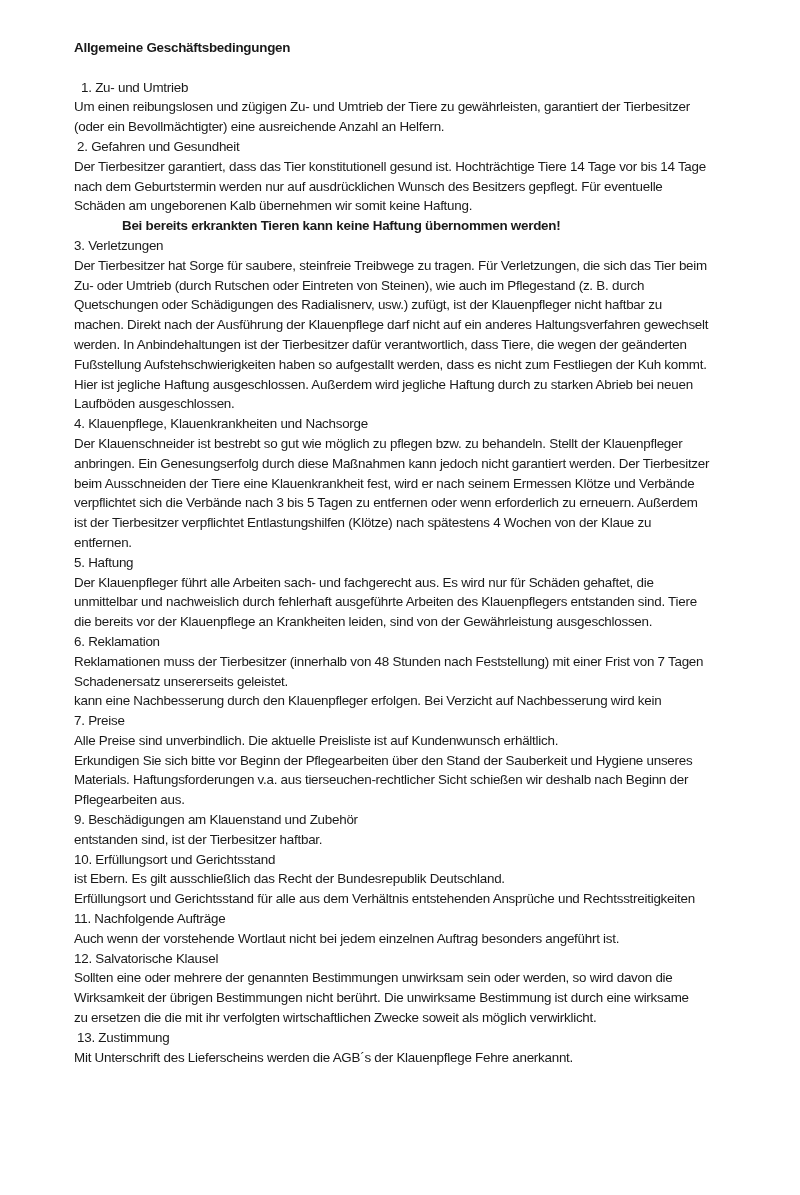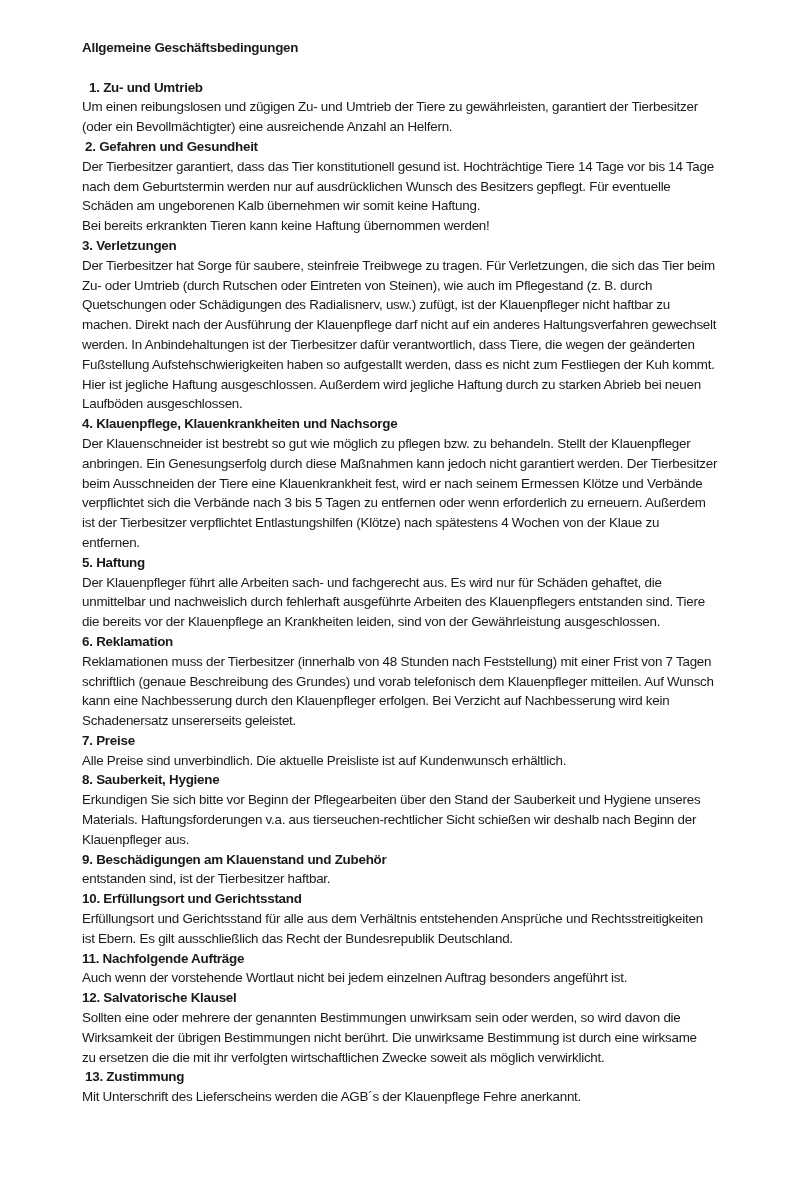--- a/index.html
+++ b/index.html
@@ -1,29 +1,29 @@
 <!DOCTYPE html>
 <html><head>
 <meta charset="utf-8">
 <style>
   html, body { margin: 0; padding: 0; background: #ffffff; }
   body { width: 800px; height: 1195px; overflow: hidden; position: relative; }
   .page {
-    position: absolute; left: 82px; top: 38px; width: 700px;
+    position: absolute; left: 74px; top: 38px; width: 700px;
     font-family: "Liberation Sans", sans-serif;
     font-size: 13.4px; line-height: 19.8px; color: #1a1a1a;
     letter-spacing: -0.25px;
   }
   .line { white-space: nowrap; display: block; }
   .title { font-weight: bold; }
   .blank { height: 19.8px; }
-  .heading { font-weight: bold; white-space: nowrap; display: block; }
+  .heading { font-weight: normal; white-space: nowrap; display: block; }
   .heading.indent { padding-left: 3px; }
   .heading.indent2 { padding-left: 7px; }
-  .bold-line { font-weight: normal; }
+  .bold-line { font-weight: bold; margin-left: 48px; }
 </style>
 </head>
 <body>
 
 <div class="page">
   <span class="line title">Allgemeine Geschäftsbedingungen</span>
   <div class="blank"></div>
   <div id="sections">
       <div>
         <span class="heading indent2">1. Zu- und Umtrieb</span>
@@ -59,42 +59,40 @@
       </div>
       <div>
         <span class="heading">5. Haftung</span>
         <span class="line">Der Klauenpfleger führt alle Arbeiten sach- und fachgerecht aus. Es wird nur für Schäden gehaftet, die</span>
         <span class="line">unmittelbar und nachweislich durch fehlerhaft ausgeführte Arbeiten des Klauenpflegers entstanden sind. Tiere</span>
         <span class="line">die bereits vor der Klauenpflege an Krankheiten leiden, sind von der Gewährleistung ausgeschlossen.</span>
       </div>
       <div>
         <span class="heading">6. Reklamation</span>
         <span class="line">Reklamationen muss der Tierbesitzer (innerhalb von 48 Stunden nach Feststellung) mit einer Frist von 7 Tagen</span>
-        <span class="line">schriftlich (genaue Beschreibung des Grundes) und vorab telefonisch dem Klauenpfleger mitteilen. Auf Wunsch</span>
+        <span class="line">Schadenersatz unsererseits geleistet.</span>
         <span class="line">kann eine Nachbesserung durch den Klauenpfleger erfolgen. Bei Verzicht auf Nachbesserung wird kein</span>
-        <span class="line">Schadenersatz unsererseits geleistet.</span>
       </div>
       <div>
         <span class="heading">7. Preise</span>
         <span class="line">Alle Preise sind unverbindlich. Die aktuelle Preisliste ist auf Kundenwunsch erhältlich.</span>
       </div>
       <div>
-        <span class="heading">8. Sauberkeit, Hygiene</span>
         <span class="line">Erkundigen Sie sich bitte vor Beginn der Pflegearbeiten über den Stand der Sauberkeit und Hygiene unseres</span>
         <span class="line">Materials. Haftungsforderungen v.a. aus tierseuchen-rechtlicher Sicht schießen wir deshalb nach Beginn der</span>
-        <span class="line">Klauenpfleger aus.</span>
+        <span class="line">Pflegearbeiten aus.</span>
       </div>
       <div>
         <span class="heading">9. Beschädigungen am Klauenstand und Zubehör</span>
         <span class="line">entstanden sind, ist der Tierbesitzer haftbar.</span>
       </div>
       <div>
         <span class="heading">10. Erfüllungsort und Gerichtsstand</span>
+        <span class="line">ist Ebern. Es gilt ausschließlich das Recht der Bundesrepublik Deutschland.</span>
         <span class="line">Erfüllungsort und Gerichtsstand für alle aus dem Verhältnis entstehenden Ansprüche und Rechtsstreitigkeiten</span>
-        <span class="line">ist Ebern. Es gilt ausschließlich das Recht der Bundesrepublik Deutschland.</span>
       </div>
       <div>
         <span class="heading">11. Nachfolgende Aufträge</span>
         <span class="line">Auch wenn der vorstehende Wortlaut nicht bei jedem einzelnen Auftrag besonders angeführt ist.</span>
       </div>
       <div>
         <span class="heading">12. Salvatorische Klausel</span>
         <span class="line">Sollten eine oder mehrere der genannten Bestimmungen unwirksam sein oder werden, so wird davon die</span>
         <span class="line">Wirksamkeit der übrigen Bestimmungen nicht berührt. Die unwirksame Bestimmung ist durch eine wirksame</span>
         <span class="line">zu ersetzen die die mit ihr verfolgten wirtschaftlichen Zwecke soweit als möglich verwirklicht.</span>

